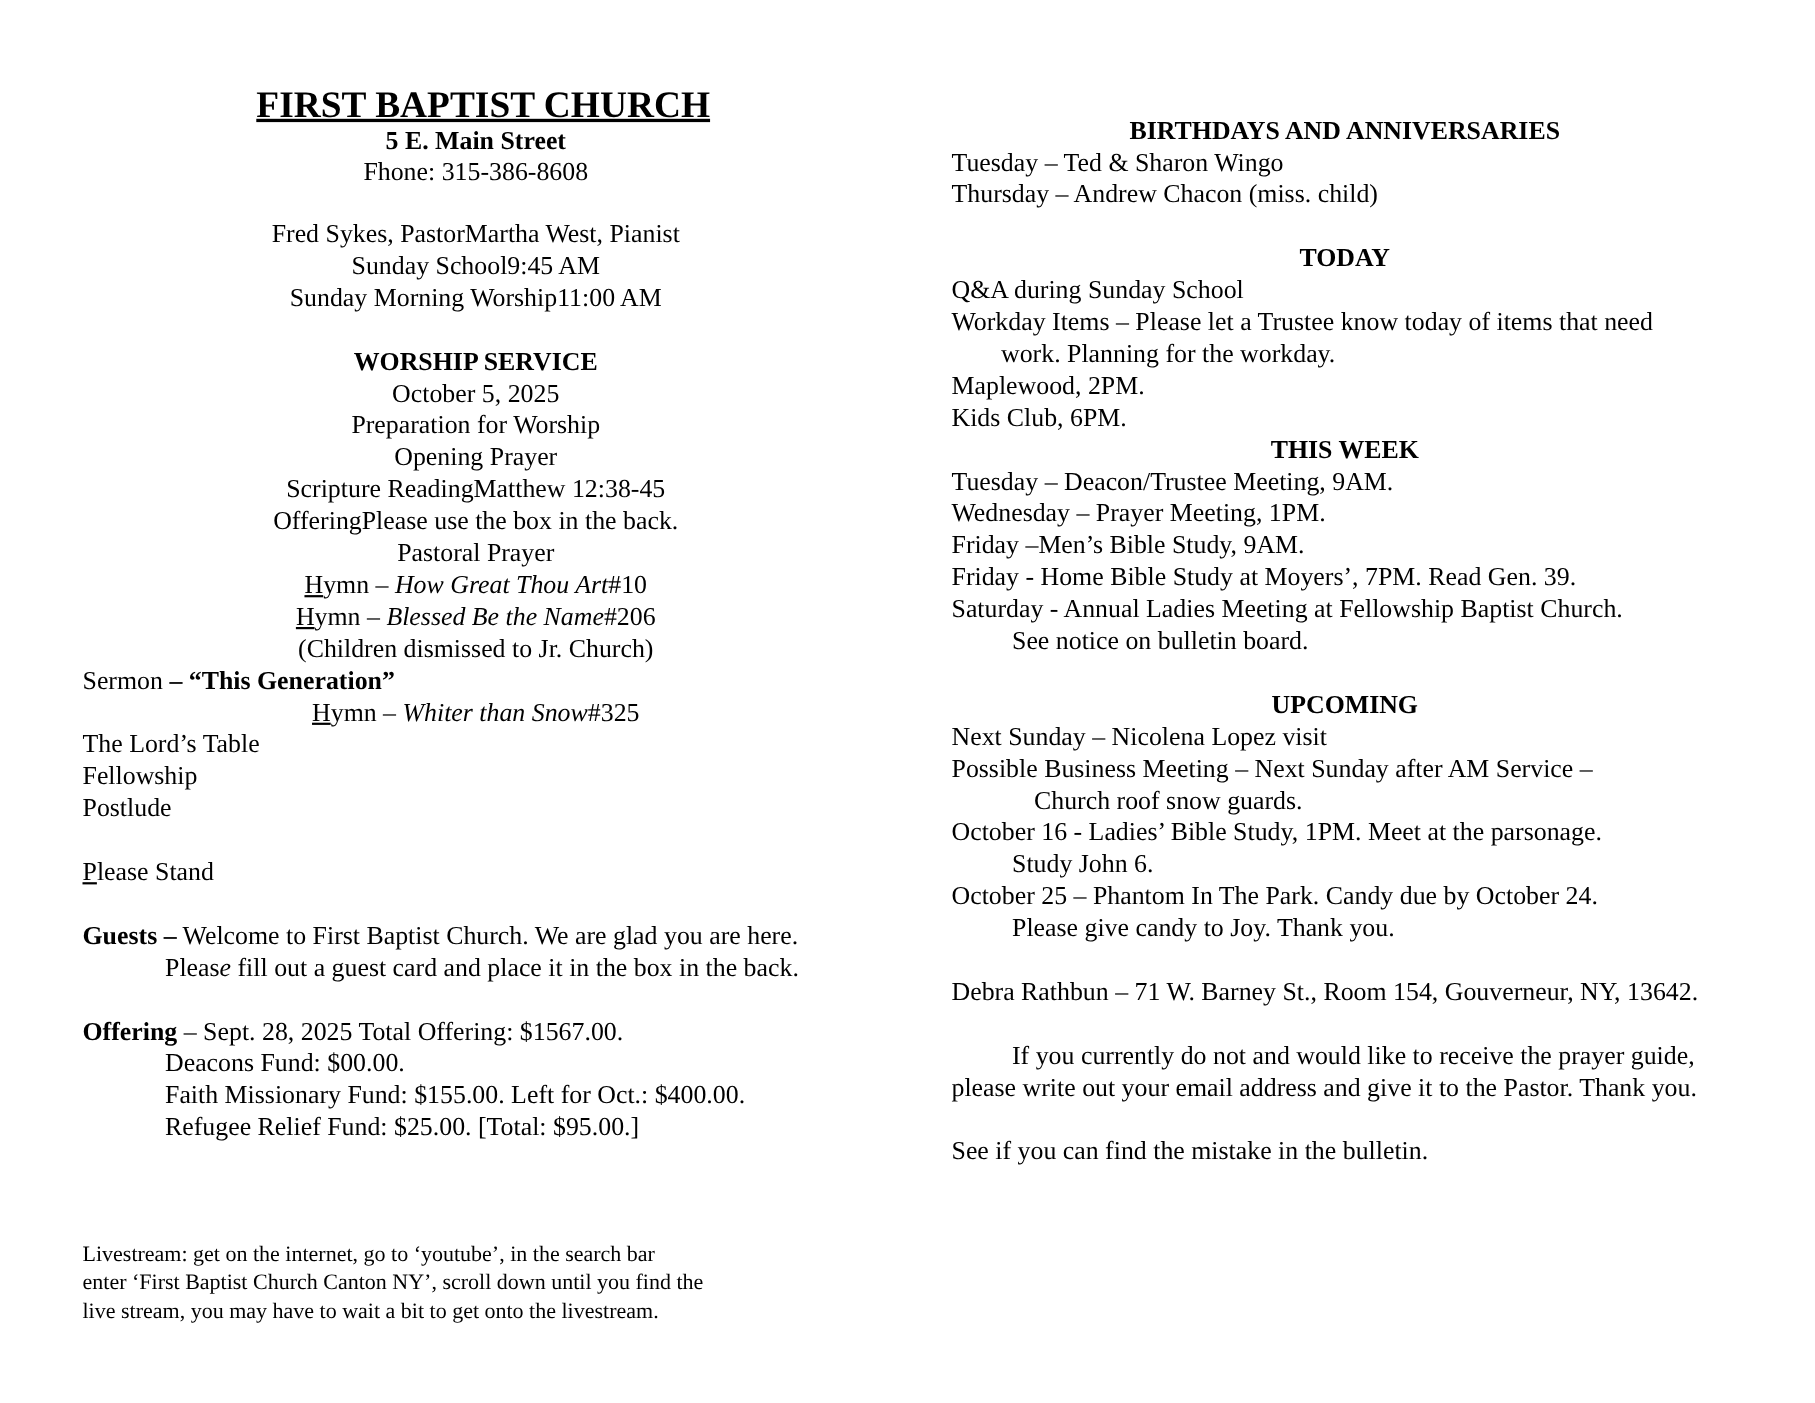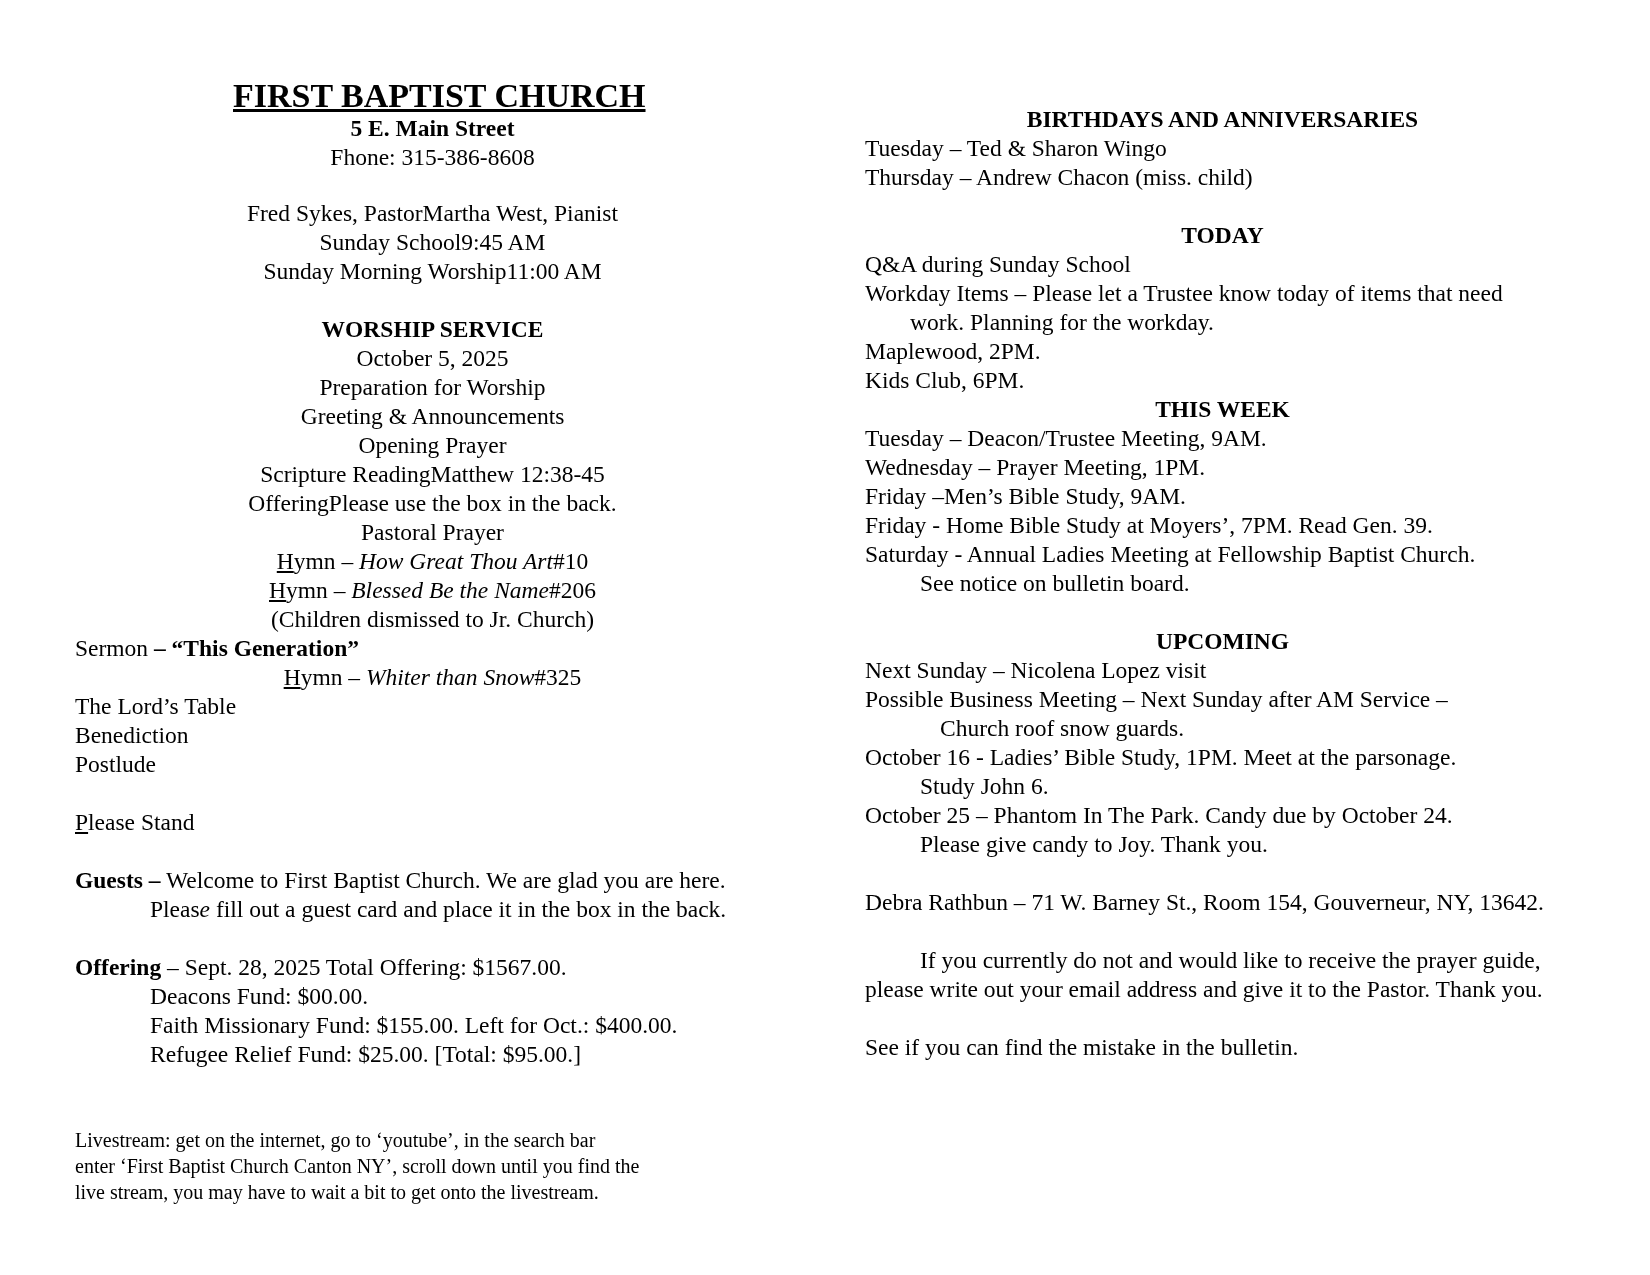--- a/index.html
+++ b/index.html
@@ -75,24 +75,20 @@
 
   <div class="abs" style="left:0; width:715px; top:315px;">
     <div class="line center bold">WORSHIP SERVICE</div>
     <div class="line center">October 5, 2025</div>
 
     <div class="row">
       <span>Preparation for Worship</span>
       <span></span>
     </div>
     <div class="row">
-      <span>Greeting &amp; Announcements</span>
-      <span></span>
-    </div>
-    <div class="row">
       <span>Opening Prayer</span>
       <span></span>
     </div>
     <div class="row">
       <span>Scripture Reading</span>
       <span>Matthew 12:38-45</span>
     </div>
     <div class="row">
       <span>Offering</span>
       <span>Please use the box in the back.</span>
@@ -110,21 +106,21 @@
       <span><span class="ul">H</span><span>ymn – </span><span class="ital">Blessed Be the Name</span></span>
       <span>#206</span>
     </div>
     <div class="line center">(Children dismissed to Jr. Church)</div>
     <div class="line"><span>Sermon </span><span class="bold">– “This Generation”</span></div>
     <div class="row">
       <span><span class="ul">H</span><span>ymn – </span><span class="ital">Whiter than Snow</span></span>
       <span>#325</span>
     </div>
     <div class="line">The Lord’s Table</div>
-    <div class="line">Benediction</div>
+    <div class="line">Fellowship</div>
     <div class="line">Postlude</div>
     <div class="gap"></div>
     <div class="line"><span class="ul">P</span><span>lease Stand</span></div>
     <div class="gap"></div>
 
     <div class="line"><span class="bold">Guests –</span><span> Welcome to First Baptist Church.  We are glad you are here.</span></div>
     <div class="line ind1"><span>Pleas</span><span class="ital">e</span><span> fill out a guest card and place it in the box in the back.</span></div>
     <div class="gap"></div>
 
     <div class="line"><span class="bold">Offering</span><span> – Sept. 28, 2025 Total Offering: $1567.00.</span></div>

